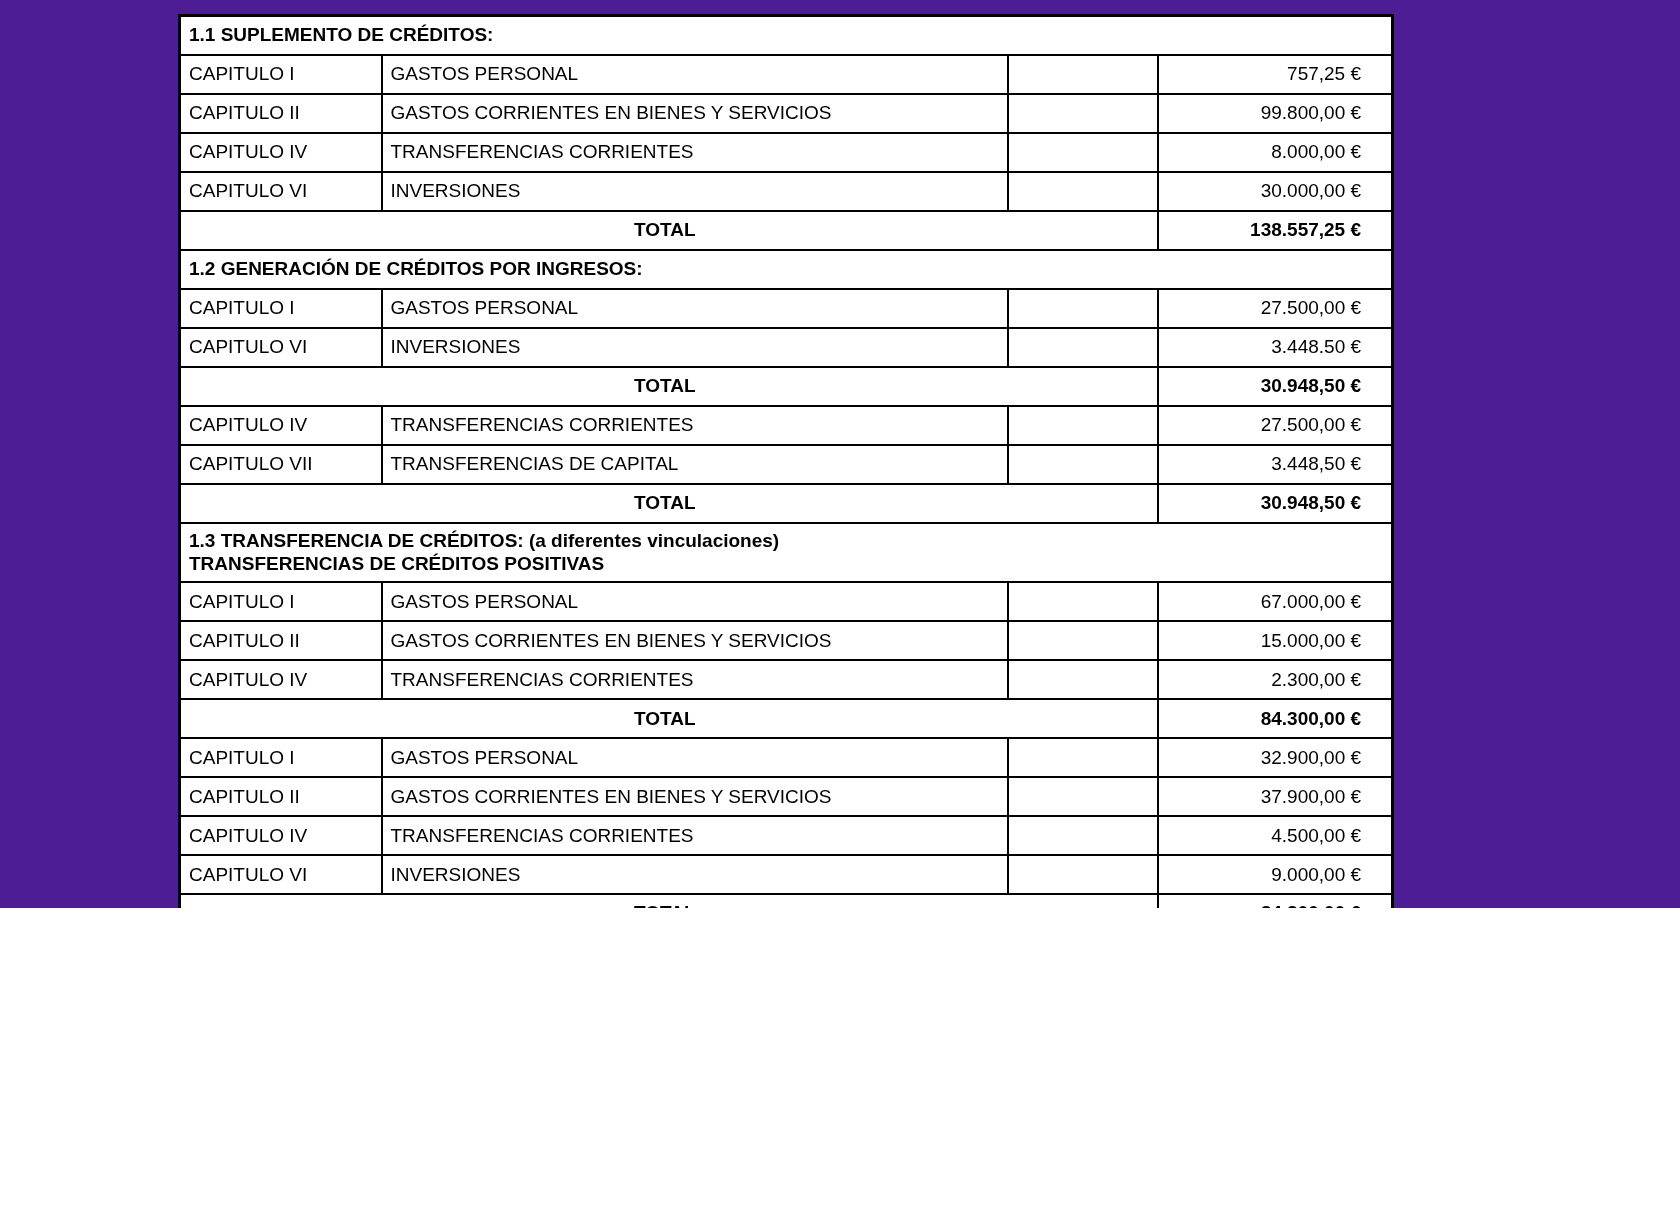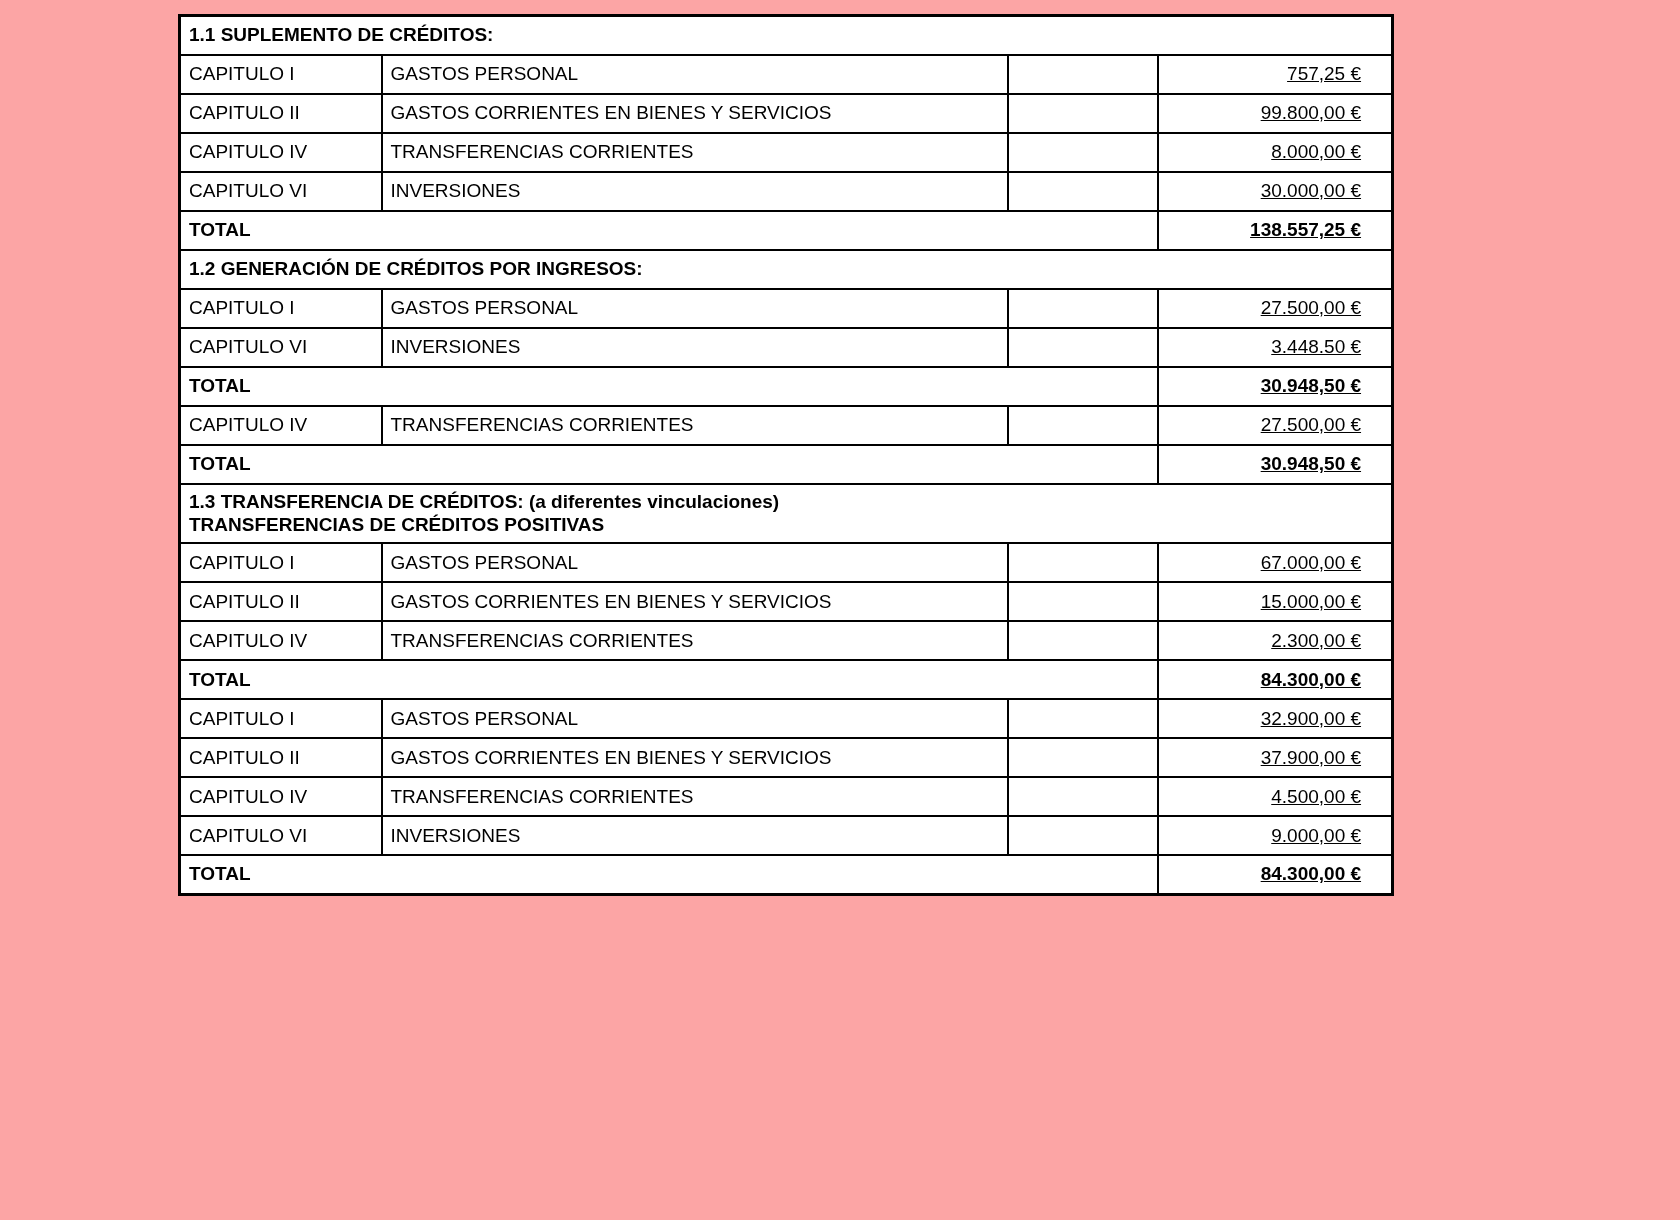--- a/index.html
+++ b/index.html
@@ -1,21 +1,21 @@
 <!DOCTYPE html>
 <html><head>
 <meta charset="utf-8">
 <style>
   * { box-sizing: border-box; }
   html, body { margin: 0; padding: 0; background: #ffffff; }
   .page {
     position: relative;
     width: 1680px;
-    height: 1220px;
-    background: #fca5a5;
+    height: 908px;
+    background: #4c1d95;
     font-family: "Liberation Sans", sans-serif;
     color: #000000;
     overflow: hidden;
   }
   table.budget {
     position: absolute;
     left: 178px;
     top: 14px;
     width: 1213px;
     border-collapse: collapse;
@@ -36,22 +36,22 @@
     color: #000000;
     background: #ffffff;
     overflow: hidden;
     white-space: nowrap;
   }
   td.section-cell { font-weight: bold; }
   td.note-cell { font-weight: normal; }
   td.chapter-cell { }
   td.desc-cell { }
   td.empty-cell { }
-  td.amount-cell { text-align: right; padding-right: 30px; text-decoration: underline; }
-  td.total-label-cell { font-weight: bold; text-align: left; padding-right: 16px; }
+  td.amount-cell { text-align: right; padding-right: 30px; }
+  td.total-label-cell { font-weight: bold; text-align: center; padding-right: 16px; }
   td.bold { font-weight: bold; padding-left: 20px; }
   td.section-cell div { white-space: nowrap; }
 </style>
 </head>
 <body>
 
 <div class="page">
   <table class="budget">
     <colgroup>
       <col class="c1">
@@ -114,20 +114,26 @@
           <td class="total-label-cell" colspan="3">TOTAL</td>
           <td class="amount-cell bold">30.948,50 €</td>
         </tr>
         <tr>
           <td class="chapter-cell">CAPITULO IV</td>
           <td class="desc-cell">TRANSFERENCIAS CORRIENTES</td>
           <td class="empty-cell"></td>
           <td class="amount-cell">27.500,00 €</td>
         </tr>
         <tr>
+          <td class="chapter-cell">CAPITULO VII</td>
+          <td class="desc-cell">TRANSFERENCIAS DE CAPITAL</td>
+          <td class="empty-cell"></td>
+          <td class="amount-cell">3.448,50 €</td>
+        </tr>
+        <tr>
           <td class="total-label-cell" colspan="3">TOTAL</td>
           <td class="amount-cell bold">30.948,50 €</td>
         </tr>
         <tr>
           <td class="section-cell" colspan="4">
             <div>1.3 TRANSFERENCIA DE CRÉDITOS: (a diferentes vinculaciones)</div>
             <div>TRANSFERENCIAS DE CRÉDITOS POSITIVAS</div>
           </td>
         </tr>
         <tr>

